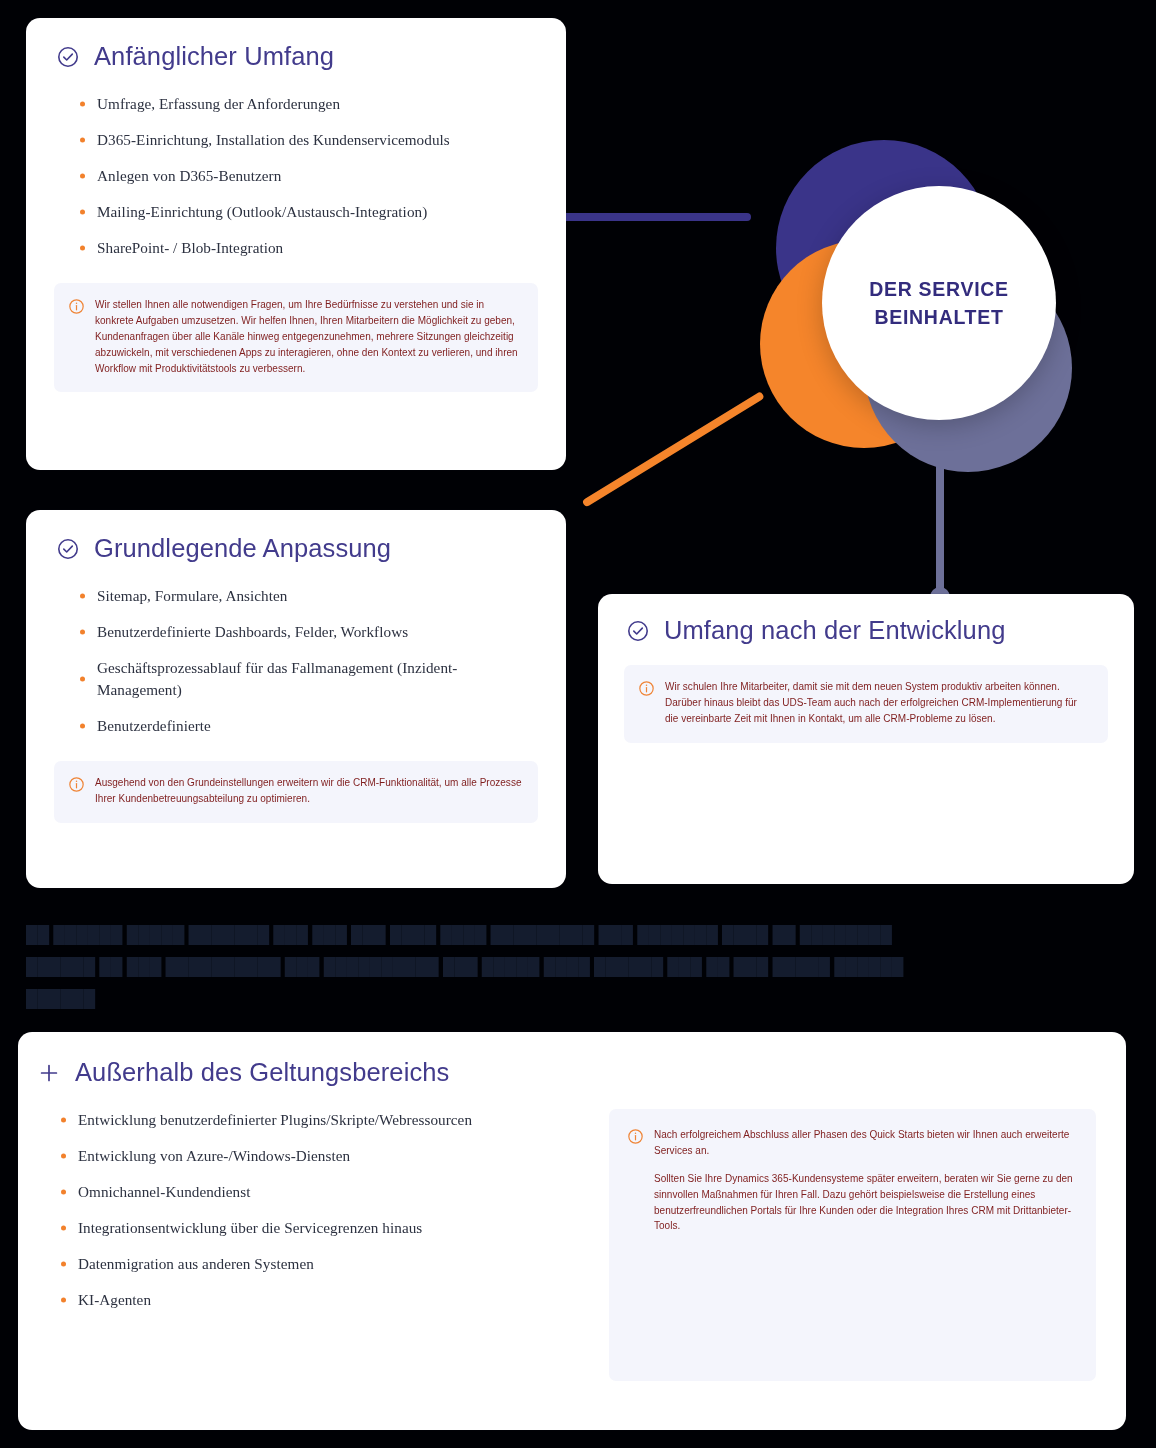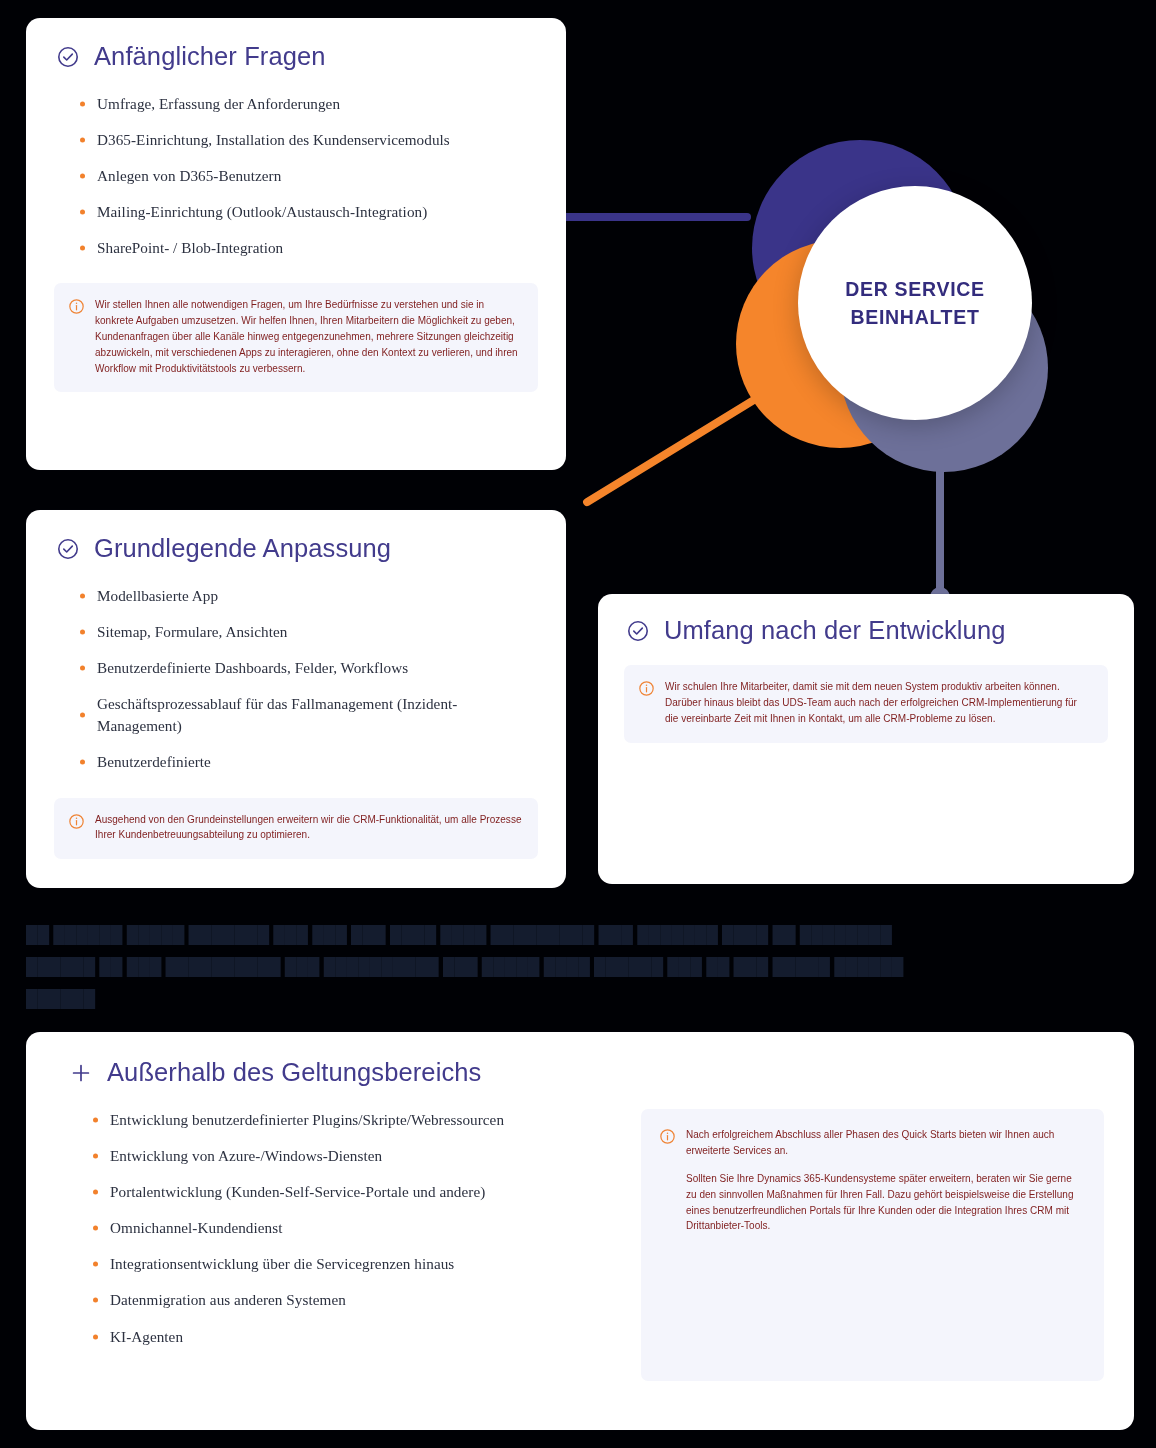--- a/index.html
+++ b/index.html
@@ -133,36 +133,36 @@
   #card-post-dev {
     left: 598px; top: 594px;
     width: 536px; height: 290px;
     padding: 22px 26px 20px 26px;
   }
   #card-post-dev .card-head { margin-bottom: 20px; margin-left: 2px; }
   #card-post-dev ul.blist { margin: 0 0 22px 22px; }
   #card-post-dev .info { padding: 14px 16px 16px 14px; }
 
   #card-out-of-scope {
-    left: 26px; top: 1032px;
+    left: 18px; top: 1032px;
     width: 1108px; height: 398px;
-    padding: 26px 30px 24px 41px;
+    padding: 26px 30px 24px 17px;
   }
   #card-out-of-scope .card-head { margin-bottom: 22px; margin-left: 2px; }
   #card-out-of-scope .oos-cols { display: flex; gap: 14px; }
   #card-out-of-scope .oos-left  { width: 560px; flex: 0 0 560px; }
   #card-out-of-scope .oos-right { flex: 1 1 auto; }
   #card-out-of-scope ul.blist { margin: 0 0 0 22px; }
   #card-out-of-scope ul.blist li { margin-bottom: 14px; }
   #card-out-of-scope .info { padding: 18px 20px 20px 18px; height: 272px; }
 
   
   #hub {
     position: absolute;
-    left: 736px; top: 140px;
+    left: 760px; top: 140px;
     width: 312px; height: 332px;
   }
   #hub .blob {
     position: absolute;
     border-radius: 50%;
   }
   #hub .blob-indigo { left: 16px;  top: 0px;   width: 216px; height: 216px; background: #3a3489; }
   #hub .blob-orange { left: 0px;   top: 100px; width: 208px; height: 208px; background: #f5852b; }
   #hub .blob-slate  { left: 104px; top: 124px; width: 208px; height: 208px; background: #6d7099; }
   #hub .blob-white  {
@@ -267,21 +267,21 @@
     <div class="blob blob-white"></div>
     <div class="hub-label">DER SERVICE BEINHALTET</div>
   </div>
 
   <section class="card" id="card-initial-scope">
     <div class="card-head">
       <svg class="head-icon" viewBox="0 0 24 24" fill="none" stroke="currentColor" stroke-width="1.6">
         <circle cx="12" cy="12" r="9.2"></circle>
         <path d="M7.8 12.1l2.9 2.9 5.6-5.9" stroke-linecap="round" stroke-linejoin="round"></path>
       </svg>
-      <h2 class="card-title">Anfänglicher Fragen</h2>
+      <h2 class="card-title">Anfänglicher Umfang</h2>
     </div>
 
     <ul class="blist">
       <li>Umfrage, Erfassung der Anforderungen</li>
       <li>D365-Einrichtung, Installation des Kundenservicemoduls</li>
       <li>Anlegen von D365-Benutzern</li>
       <li>Mailing-Einrichtung (Outlook/Austausch-Integration)</li>
       <li>SharePoint- / Blob-Integration</li>
     </ul>
 
@@ -300,21 +300,20 @@
   <section class="card" id="card-basic-custom">
     <div class="card-head">
       <svg class="head-icon" viewBox="0 0 24 24" fill="none" stroke="currentColor" stroke-width="1.6">
         <circle cx="12" cy="12" r="9.2"></circle>
         <path d="M7.8 12.1l2.9 2.9 5.6-5.9" stroke-linecap="round" stroke-linejoin="round"></path>
       </svg>
       <h2 class="card-title">Grundlegende Anpassung</h2>
     </div>
 
     <ul class="blist">
-      <li>Modellbasierte App</li>
       <li>Sitemap, Formulare, Ansichten</li>
       <li>Benutzerdefinierte Dashboards, Felder, Workflows</li>
       <li>Geschäftsprozessablauf für das Fallmanagement (Inzident-Management)</li>
       <li>Benutzerdefinierte</li>
     </ul>
 
     <div class="info">
       <svg class="info-icon" viewBox="0 0 24 24" fill="none" stroke="currentColor" stroke-width="1.7">
         <circle cx="12" cy="12" r="9.4"></circle>
         <path d="M12 10.6v6.1" stroke-linecap="round"></path>
@@ -360,21 +359,20 @@
         <path d="M12 4.6v14.8M4.6 12h14.8" stroke-linecap="round"></path>
       </svg>
       <h2 class="card-title">Außerhalb des Geltungsbereichs</h2>
     </div>
 
     <div class="oos-cols">
       <div class="oos-left">
         <ul class="blist">
           <li>Entwicklung benutzerdefinierter Plugins/Skripte/Webressourcen</li>
           <li>Entwicklung von Azure-/Windows-Diensten</li>
-          <li>Portalentwicklung (Kunden-Self-Service-Portale und andere)</li>
           <li>Omnichannel-Kundendienst</li>
           <li>Integrationsentwicklung über die Servicegrenzen hinaus</li>
           <li>Datenmigration aus anderen Systemen</li>
           <li>KI-Agenten</li>
         </ul>
       </div>
 
       <div class="oos-right">
         <div class="info">
           <svg class="info-icon" viewBox="0 0 24 24" fill="none" stroke="currentColor" stroke-width="1.7">

